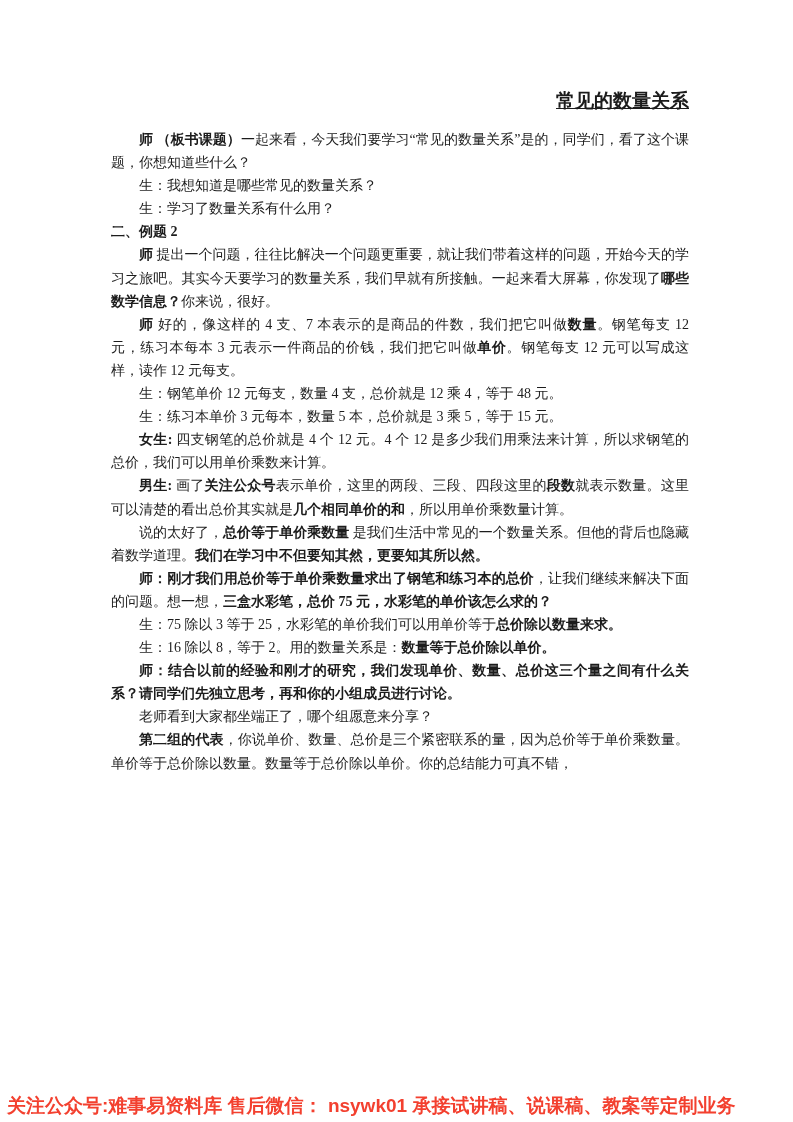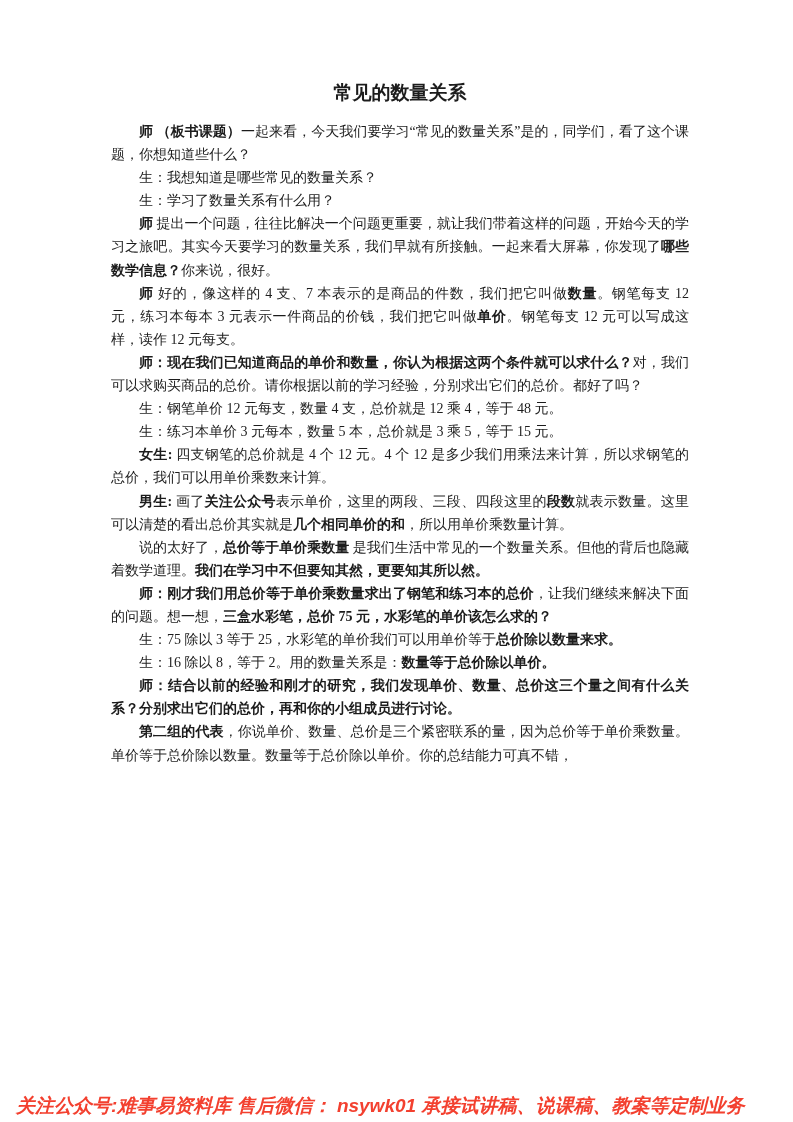--- a/index.html
+++ b/index.html
@@ -10,65 +10,66 @@
     overflow: hidden;
     font-family: "Liberation Serif", "DejaVu Serif", serif;
     color: #1c1c1c;
   }
   .page {
     position: absolute;
     left: 111px; top: 80px;
     width: 578px;
   }
   .doc-title {
-    text-align: center;
+    text-align: right;
     font-weight: bold;
     font-size: 19px;
     line-height: 26px;
-    margin: 0 0 14px 0;
+    margin: 8px 0 14px 0;
+    text-decoration: underline;
   }
   .doc-body p {
     margin: 0;
     font-size: 14px;
     line-height: 23.1px;
     text-align: justify;
   }
   .doc-body p.heading { font-weight: bold; }
   .doc-body p.para { text-indent: 2em; }
   .doc-body .b { font-weight: bold; }
   .footer-banner {
     position: absolute;
-    left: 9px; right: 0; bottom: 3px;
+    left: 0; right: 0; bottom: 3px;
     padding-left: 7px;
     font-family: "Liberation Sans", "DejaVu Sans", sans-serif;
     font-weight: bold;
     font-size: 19px;
     line-height: 26px;
     white-space: nowrap;
-    font-style: italic;
   }
 </style>
 </head>
 <body>
 
 <div class="page">
   <div class="doc-title">常见的数量关系</div>
   <div class="doc-body">
       <p class="para"><span class="b">师 （板书课题）</span><span>一起来看，今天我们要学习“常见的数量关系”是的，同学们，看了这个课题，你想知道些什么？</span></p>
       <p class="para"><span>生：我想知道是哪些常见的数量关系？</span></p>
       <p class="para"><span>生：学习了数量关系有什么用？</span></p>
+      <p class="heading"><span class="b">二、例题 2</span></p>
       <p class="para"><span class="b">师 </span><span>提出一个问题，往往比解决一个问题更重要，就让我们带着这样的问题，开始今天的学习之旅吧。其实今天要学习的数量关系，我们早就有所接触。一起来看大屏幕，你发现了</span><span class="b">哪些数学信息？</span><span>你来说，很好。</span></p>
       <p class="para"><span class="b">师 </span><span>好的，像这样的 4 支、7 本表示的是商品的件数，我们把它叫做</span><span class="b">数量</span><span>。钢笔每支 12 元，练习本每本 3 元表示一件商品的价钱，我们把它叫做</span><span class="b">单价</span><span>。钢笔每支 12 元可以写成这样，读作 12 元每支。</span></p>
-      <p class="para"><span class="b">师：现在我们已知道商品的单价和数量，你认为根据这两个条件就可以求什么？</span><span>对，我们可以求购买商品的总价。请你根据以前的学习经验，分别求出它们的总价。都好了吗？</span></p>
       <p class="para"><span>生：钢笔单价 12 元每支，数量 4 支，总价就是 12 乘 4，等于 48 元。</span></p>
       <p class="para"><span>生：练习本单价 3 元每本，数量 5 本，总价就是 3 乘 5，等于 15 元。</span></p>
       <p class="para"><span class="b">女生:</span><span> 四支钢笔的总价就是 4 个 12 元。4 个 12 是多少我们用乘法来计算，所以求钢笔的总价，我们可以用单价乘数来计算。</span></p>
       <p class="para"><span class="b">男生:</span><span> 画了</span><span class="b">关注公众号</span><span>表示单价，这里的两段、三段、四段这里的</span><span class="b">段数</span><span>就表示数量。这里可以清楚的看出总价其实就是</span><span class="b">几个相同单价的和</span><span>，所以用单价乘数量计算。</span></p>
       <p class="para"><span>说的太好了，</span><span class="b">总价等于单价乘数量</span><span> 是我们生活中常见的一个数量关系。但他的背后也隐藏着数学道理。</span><span class="b">我们在学习中不但要知其然，更要知其所以然。</span></p>
       <p class="para"><span class="b">师：刚才我们用总价等于单价乘数量求出了钢笔和练习本的总价</span><span>，让我们继续来解决下面的问题。想一想，</span><span class="b">三盒水彩笔，总价 75 元，水彩笔的单价该怎么求的？</span></p>
       <p class="para"><span>生：75 除以 3 等于 25，水彩笔的单价我们可以用单价等于</span><span class="b">总价除以数量来求。</span></p>
       <p class="para"><span>生：16 除以 8，等于 2。用的数量关系是：</span><span class="b">数量等于总价除以单价。</span></p>
-      <p class="para"><span class="b">师：结合以前的经验和刚才的研究，我们发现单价、数量、总价这三个量之间有什么关系？分别求出它们的总价，再和你的小组成员进行讨论。</span></p>
+      <p class="para"><span class="b">师：结合以前的经验和刚才的研究，我们发现单价、数量、总价这三个量之间有什么关系？请同学们先独立思考，再和你的小组成员进行讨论。</span></p>
+      <p class="para"><span>老师看到大家都坐端正了，哪个组愿意来分享？</span></p>
       <p class="para"><span class="b">第二组的代表</span><span>，你说单价、数量、总价是三个紧密联系的量，因为总价等于单价乘数量。单价等于总价除以数量。数量等于总价除以单价。你的总结能力可真不错，</span></p>
     </div>
 </div>
 
 <div class="footer-banner" style="color: rgb(243, 64, 47);"><span>关注公众号:难事易资料库  售后微信： nsywk01  承接试讲稿、说课稿、教案等定制业务</span></div>
 
 </body></html>

